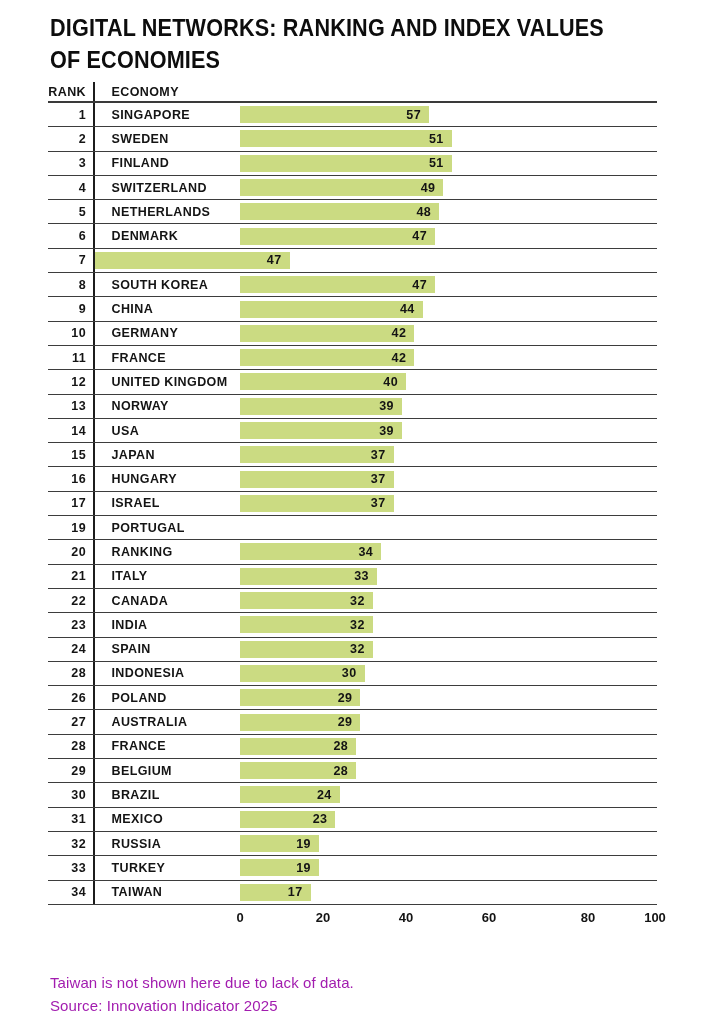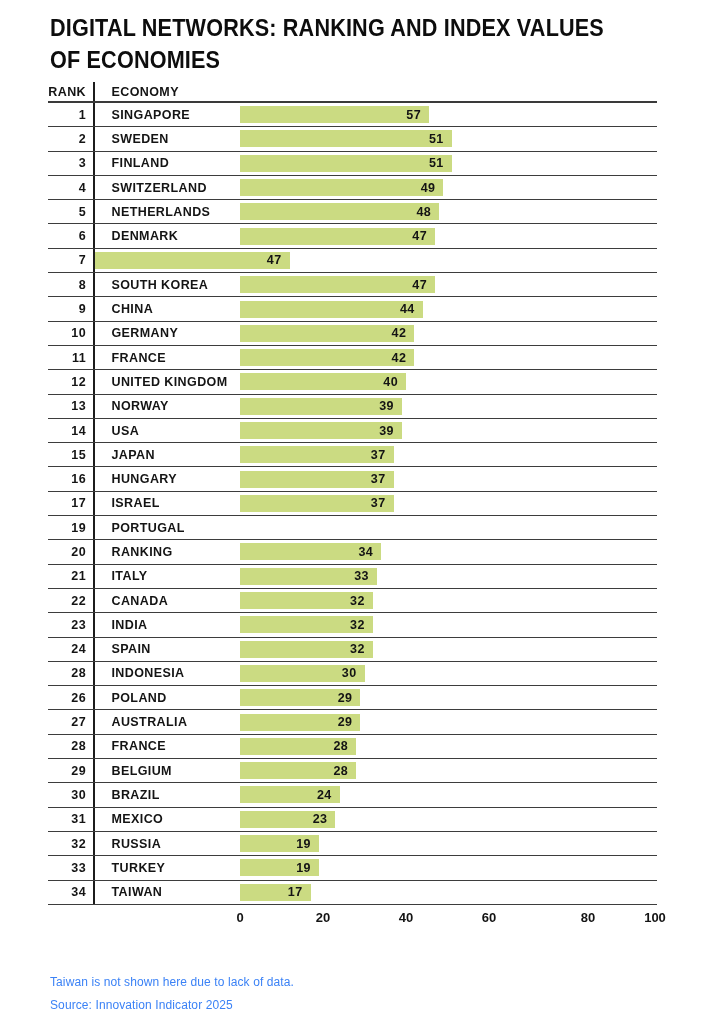--- a/index.html
+++ b/index.html
@@ -107,24 +107,24 @@
     top: 5px;
     transform: translateX(-50%);
     font-size: 13px;
     font-weight: bold;
     color: #141414;
   }
   .footer {
     position: absolute;
     left: 50px;
     top: 971px;
-    font-size: 12px;
+    font-size: 15px;
     font-weight: normal;
     line-height: 23px;
-    color: #3b82f6;
+    color: #a21caf;
     letter-spacing: 0.1px;
   }
   .footer div { display: block; }
 </style>
 </head>
 <body>
 
 <div class="page">
 
   <div class="chart-title">

